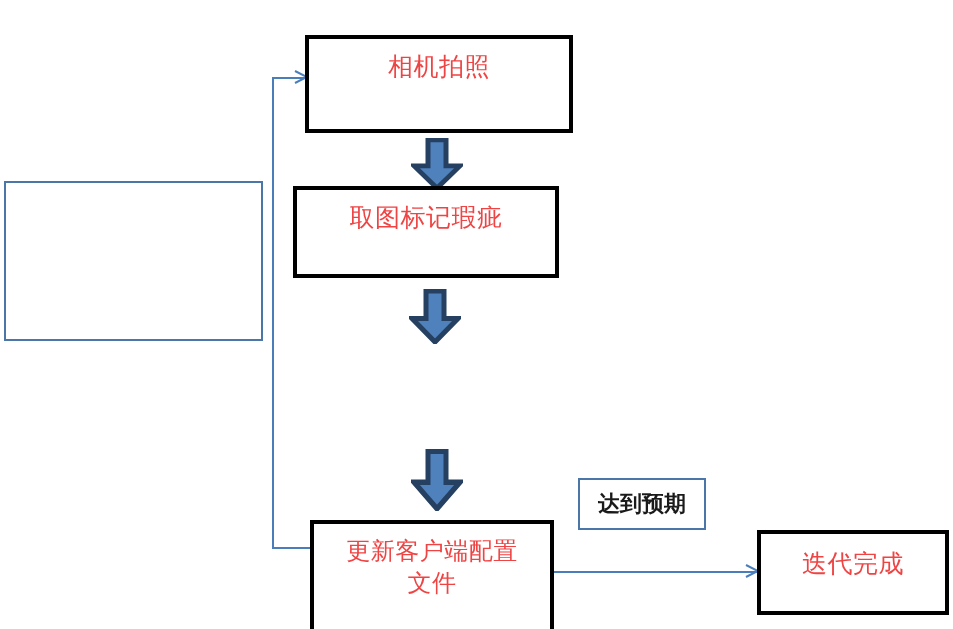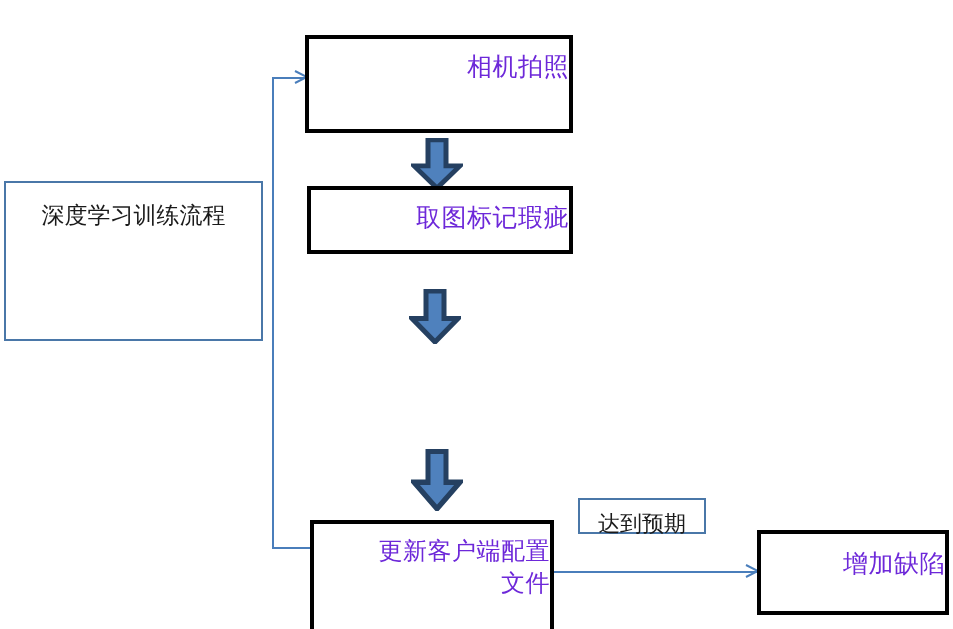--- a/index.html
+++ b/index.html
@@ -23,31 +23,30 @@
     background: #ffffff;
     border: 4px solid #000000;
     display: flex;
     justify-content: center;
     align-items: flex-start;
     text-align: center;
   }
   .proc-box .label {
     display: block;
     width: 100%;
-    color: #6d28d9;
+    color: #ef4444;
     font-size: 25px;
     line-height: 1.28;
     padding-top: 12px;
     letter-spacing: 0.5px;
     white-space: pre-line;
-    text-align: right;
   }
 
   #box-camera     { left: 305px; top: 35px;  width: 268px; height: 98px; }
-  #box-mark       { left: 307px; top: 186px; width: 266px; height: 68px; }
+  #box-mark       { left: 293px; top: 186px; width: 266px; height: 92px; }
   #box-train      { left: 310px; top: 341px; width: 262px; height: 96px; }
   #box-update     { left: 310px; top: 520px; width: 244px; height: 113px; }
   #box-done       { left: 757px; top: 530px; width: 192px; height: 85px; }
 
   #box-update .label { font-size: 24px; padding-top: 12px; line-height: 1.32; }
   #box-done   .label { font-size: 25px; padding-top: 14px; }
 
   
   .note-box {
     position: absolute;
@@ -63,21 +62,21 @@
   }
 
   #note-training { left: 4px; top: 181px; width: 259px; height: 160px; }
   #note-training .label {
     font-size: 23px;
     line-height: 1.30;
     padding-top: 18px;
   }
   #note-training .line-gap { display: block; height: 22px; }
 
-  #note-expect { left: 578px; top: 498px; width: 128px; height: 36px; }
+  #note-expect { left: 578px; top: 478px; width: 128px; height: 52px; font-weight: bold; }
   #note-expect .label {
     font-size: 22px;
     line-height: 1.2;
     padding-top: 11px;
   }
 
   
   .block-arrow {
     position: absolute;
     width: 52px;
@@ -161,25 +160,24 @@
     <span class="label">取图标记瑕疵</span>
   </div>
 
 
   <div class="proc-box" id="box-update">
     <span class="label">更新客户端配置
 文件</span>
   </div>
 
   <div class="proc-box" id="box-done">
-    <span class="label">增加缺陷</span>
+    <span class="label">迭代完成</span>
   </div>
 
   <div class="note-box" id="note-training">
-    <span class="label">深度学习训练流程</span>
     <span class="line-gap"></span>
   </div>
 
   <div class="note-box" id="note-expect">
     <span class="label">达到预期</span>
   </div>
 
 </div>
 
 </body></html>

